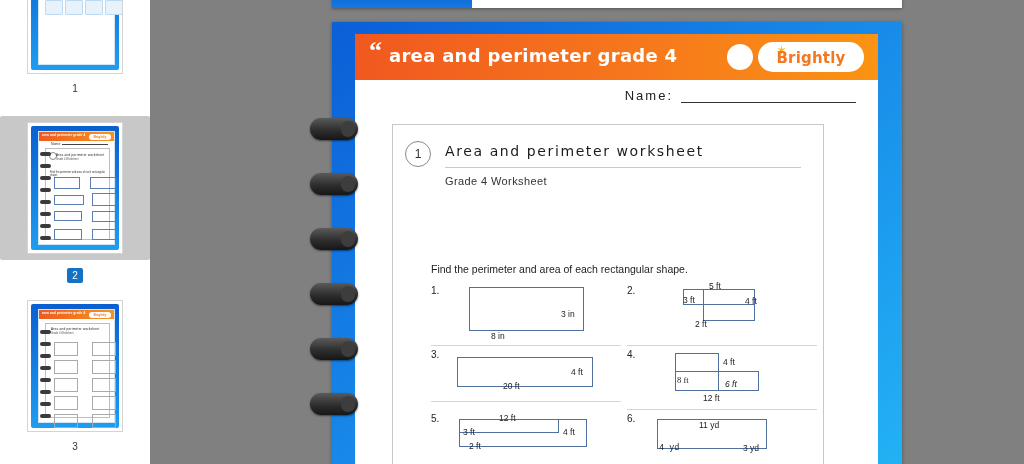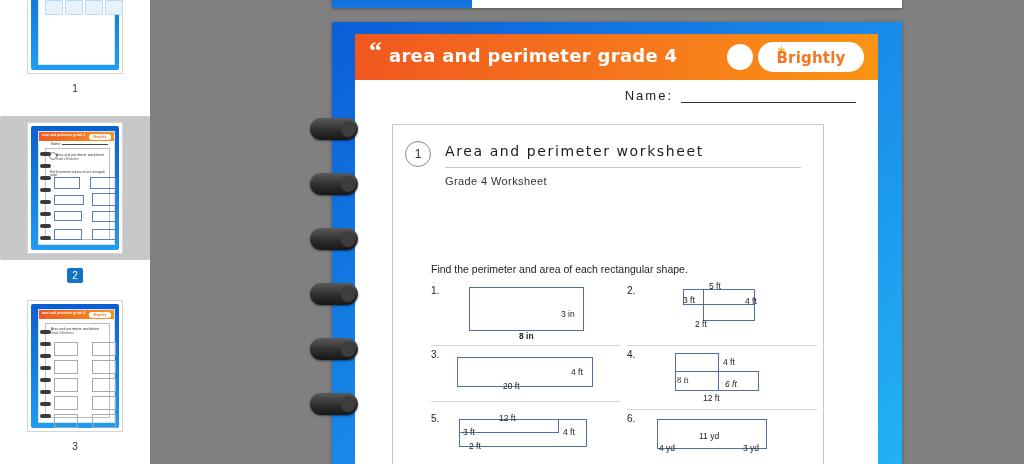--- a/index.html
+++ b/index.html
@@ -544,21 +544,21 @@
 
         <div class="instruction">Find the perimeter and area of each rectangular shape.</div>
 
         <div class="qgrid">
 
           <div class="qrow">
             <div class="qcell left">
               <span class="qnum">1.</span>
               <div class="shape" style="left:38px; top:4px; width:115px; height:44px;"></div>
               <span class="dim" style="left:130px; top:26px;">3 in</span>
-              <span class="dim" style="left:88px; top:48px;font-weight:bold;">8 in</span>
+              <span class="dim" style="left:60px; top:48px;">8 in</span>
               <div class="sep" style="top:62px;"></div>
             </div>
             <div class="qcell right">
               <span class="qnum">2.</span>
               <div class="shape" style="left:56px; top:6px; width:72px; height:16px;"></div>
               <div class="shape" style="left:76px; top:6px; width:52px; height:32px;"></div>
               <span class="dim" style="left:82px; top:-2px;">5 ft</span>
               <span class="dim" style="left:56px; top:12px;">3 ft</span>
               <span class="dim" style="left:118px; top:13px;">4 ft</span>
               <span class="dim" style="left:68px; top:36px;">2 ft</span>
@@ -592,22 +592,22 @@
               <div class="shape" style="left:28px; top:8px; width:100px; height:14px;"></div>
               <div class="shape" style="left:28px; top:8px; width:128px; height:28px;"></div>
               <span class="dim" style="left:68px; top:2px;">12 ft</span>
               <span class="dim" style="left:32px; top:16px;">3 ft</span>
               <span class="dim" style="left:132px; top:16px;">4 ft</span>
               <span class="dim" style="left:38px; top:30px;">2 ft</span>
             </div>
             <div class="qcell right">
               <span class="qnum">6.</span>
               <div class="shape" style="left:30px; top:8px; width:110px; height:30px;"></div>
-              <span class="dim" style="left:72px; top:20px;text-align:center;">11 yd</span>
-              <span class="dim" style="left:32px; top:32px;">4 yd</span>
+              <span class="dim" style="left:72px; top:9px;text-align:center;">11 yd</span>
+              <span class="dim" style="left:32px; top:32px;font-family:Liberation Mono, monospace;">4 yd</span>
               <span class="dim" style="left:116px; top:32px;">3 yd</span>
             </div>
           </div>
 
         </div>
       </div>
     </div>
 
     <div class="spiral" style="top:118px;"></div>
     <div class="spiral" style="top:173px;"></div>

